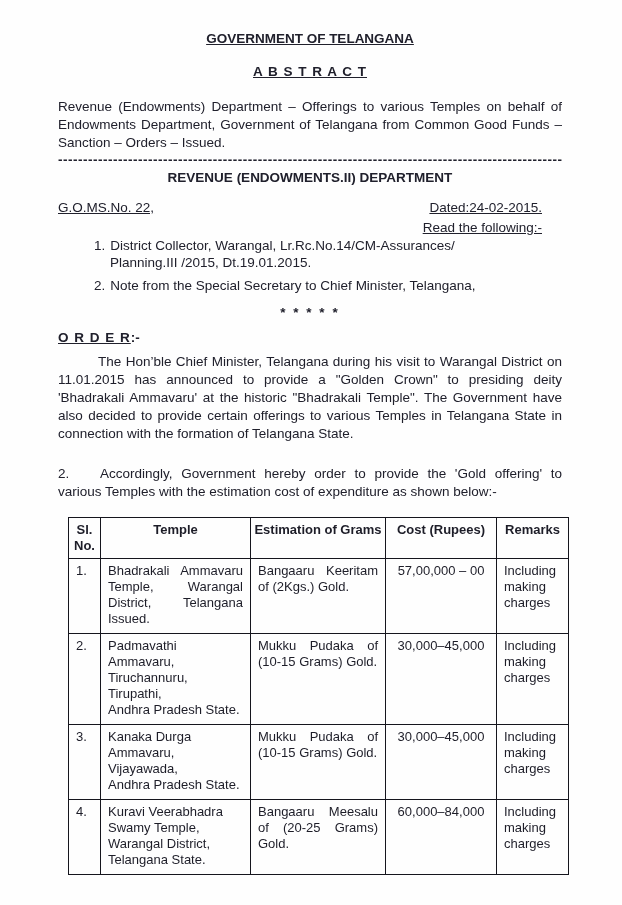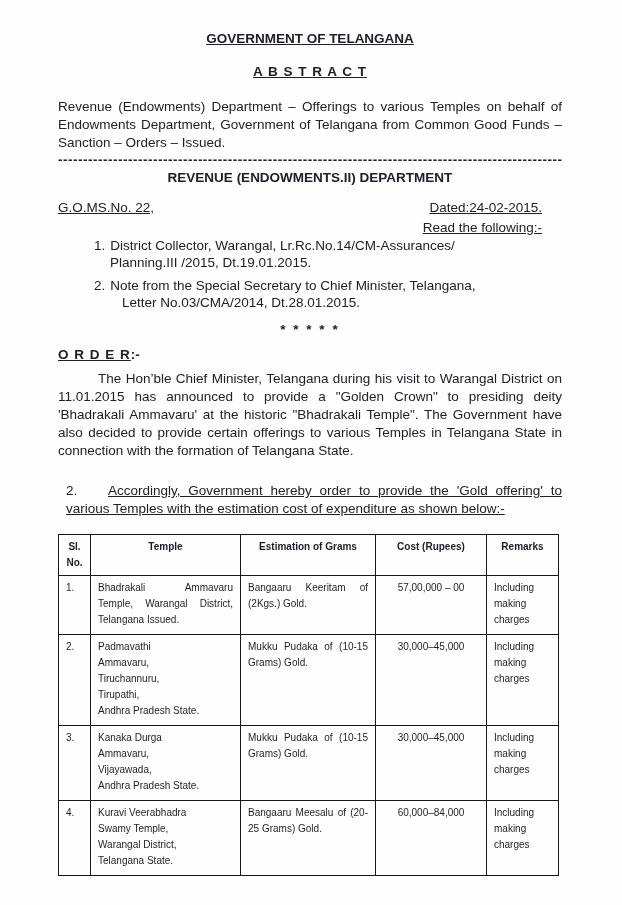--- a/index.html
+++ b/index.html
@@ -31,24 +31,24 @@
   .ref-num { margin-right: 5px; }
   .ref-line2-a { margin-left: 16px; }
   .ref-line2-b { margin-left: 28px; }
 
   .stars { text-align: center; font-weight: bold; letter-spacing: 2px; margin: 8px 0 7px 0; }
   .order-line { margin-bottom: 6px; }
   .order-label { font-weight: bold; text-decoration: underline; letter-spacing: 1px; }
   .order-colon { font-weight: bold; }
 
   .para1 { text-indent: 40px; margin: 0 0 22px 0; }
-  .num-para { margin: 0 0 16px 8px; text-decoration: underline; }
+  .num-para { margin: 0 0 16px 0; }
   .pnum { display: inline-block; min-width: 42px; text-indent: 0; }
 
-  table.offerings { border-collapse: collapse; table-layout: fixed; width: 500px; font-size: 10px; line-height: 16px; margin: 0 0 21px 0; color: #1d1d28; }
+  table.offerings { border-collapse: collapse; table-layout: fixed; width: 500px; font-size: 13px; line-height: 16px; margin: 0 0 21px 10px; color: #1d1d28; }
   table.offerings th, table.offerings td { border: 1.6px solid #15151d; vertical-align: top; }
   table.offerings th { font-weight: bold; padding: 4px 2px; text-align: center; }
   th.h-sl { text-align: left; padding-left: 4px; white-space: pre-line; }
   table.offerings td { padding: 4px 7px 6px 7px; }
   td.c-sl { padding: 4px 2px 4px 5px; }
   td.c-temple { white-space: pre-line; text-align: justify; }
   td.c-est { text-align: justify; }
   td.c-cost { text-align: center; }
   td.c-rem { padding: 4px 3px 4px 6px; }
 </style>
@@ -74,21 +74,20 @@
     <span class="u">Read the following:-</span>
   </div>
 
   <div class="refs">
     <div class="ref-item">
       <span class="ref-num">1.</span><span>District Collector, Warangal, Lr.Rc.No.14/CM-Assurances/</span>
       <div class="ref-line2-a">Planning.III /2015, Dt.19.01.2015.</div>
     </div>
     <div class="ref-item">
       <span class="ref-num">2.</span><span>Note from the Special Secretary to Chief Minister, Telangana,</span>
-      <div class="ref-line2-b">Letter No.03/CMA/2014, Dt.28.01.2015.</div>
     </div>
   </div>
 
   <div class="stars">* * * * *</div>
 
   <div class="order-line">
     <span class="order-label">O R D E R</span><span class="order-colon">:-</span>
   </div>
 
   <p class="just para1">The Hon’ble Chief Minister, Telangana during his visit to Warangal District on 11.01.2015 has announced to provide a "Golden Crown" to presiding deity 'Bhadrakali Ammavaru' at the historic "Bhadrakali Temple". The Government have also decided to provide certain offerings to various Temples in Telangana State in connection with the formation of Telangana State.</p>

